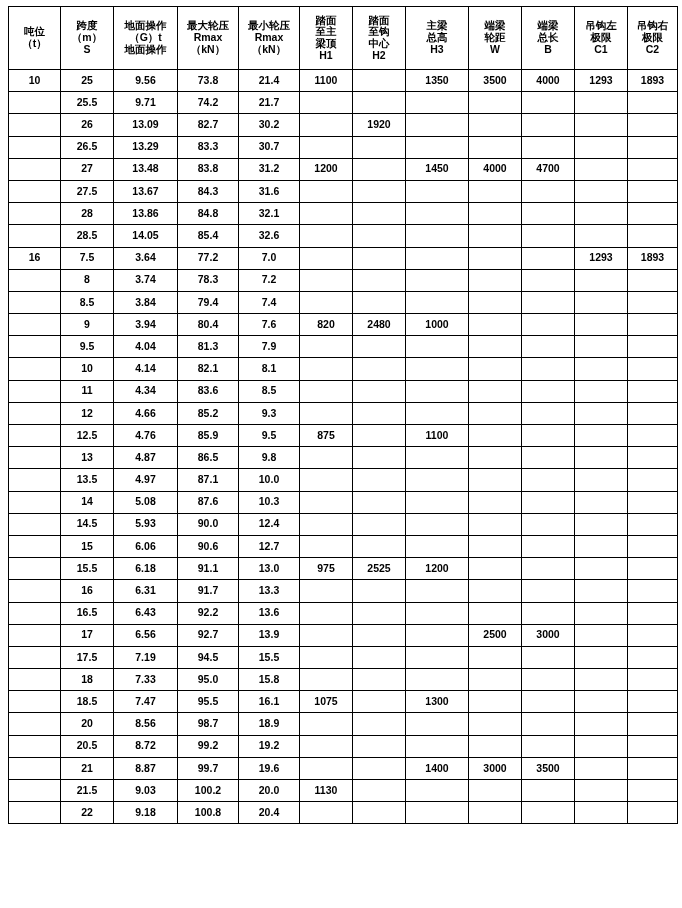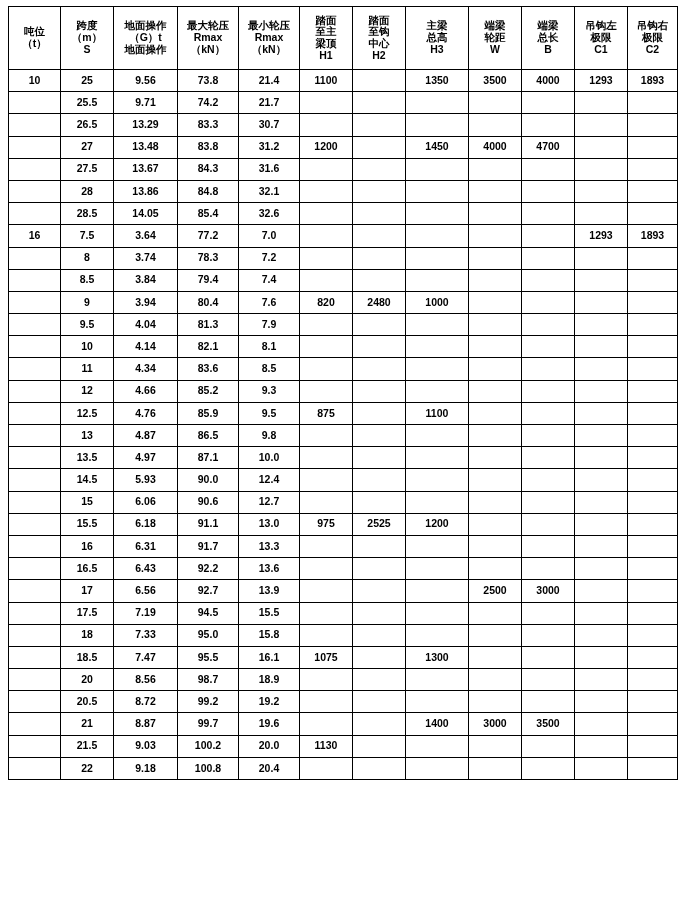--- a/index.html
+++ b/index.html
@@ -182,20 +182,34 @@
           <td class="val"></td>
           <td class="val"></td>
           <td class="val"></td>
           <td class="val"></td>
           <td class="val"></td>
           <td class="val"></td>
           <td class="val thick-right"></td>
         </tr>
         <tr>
           <td class="cap-col"></td>
+          <td class="val">26</td>
+          <td class="val">13.09</td>
+          <td class="val">82.7</td>
+          <td class="val">30.2</td>
+          <td class="val"></td>
+          <td class="val">1920</td>
+          <td class="val"></td>
+          <td class="val"></td>
+          <td class="val"></td>
+          <td class="val"></td>
+          <td class="val thick-right"></td>
+        </tr>
+        <tr>
+          <td class="cap-col"></td>
           <td class="val">26.5</td>
           <td class="val">13.29</td>
           <td class="val">83.3</td>
           <td class="val">30.7</td>
           <td class="val"></td>
           <td class="val"></td>
           <td class="val"></td>
           <td class="val"></td>
           <td class="val"></td>
           <td class="val"></td>
@@ -406,20 +420,34 @@
           <td class="val"></td>
           <td class="val"></td>
           <td class="val"></td>
           <td class="val"></td>
           <td class="val"></td>
           <td class="val"></td>
           <td class="val thick-right"></td>
         </tr>
         <tr>
           <td class="cap-col"></td>
+          <td class="val">14</td>
+          <td class="val">5.08</td>
+          <td class="val">87.6</td>
+          <td class="val">10.3</td>
+          <td class="val"></td>
+          <td class="val"></td>
+          <td class="val"></td>
+          <td class="val"></td>
+          <td class="val"></td>
+          <td class="val"></td>
+          <td class="val thick-right"></td>
+        </tr>
+        <tr>
+          <td class="cap-col"></td>
           <td class="val">14.5</td>
           <td class="val">5.93</td>
           <td class="val">90.0</td>
           <td class="val">12.4</td>
           <td class="val"></td>
           <td class="val"></td>
           <td class="val"></td>
           <td class="val"></td>
           <td class="val"></td>
           <td class="val"></td>

